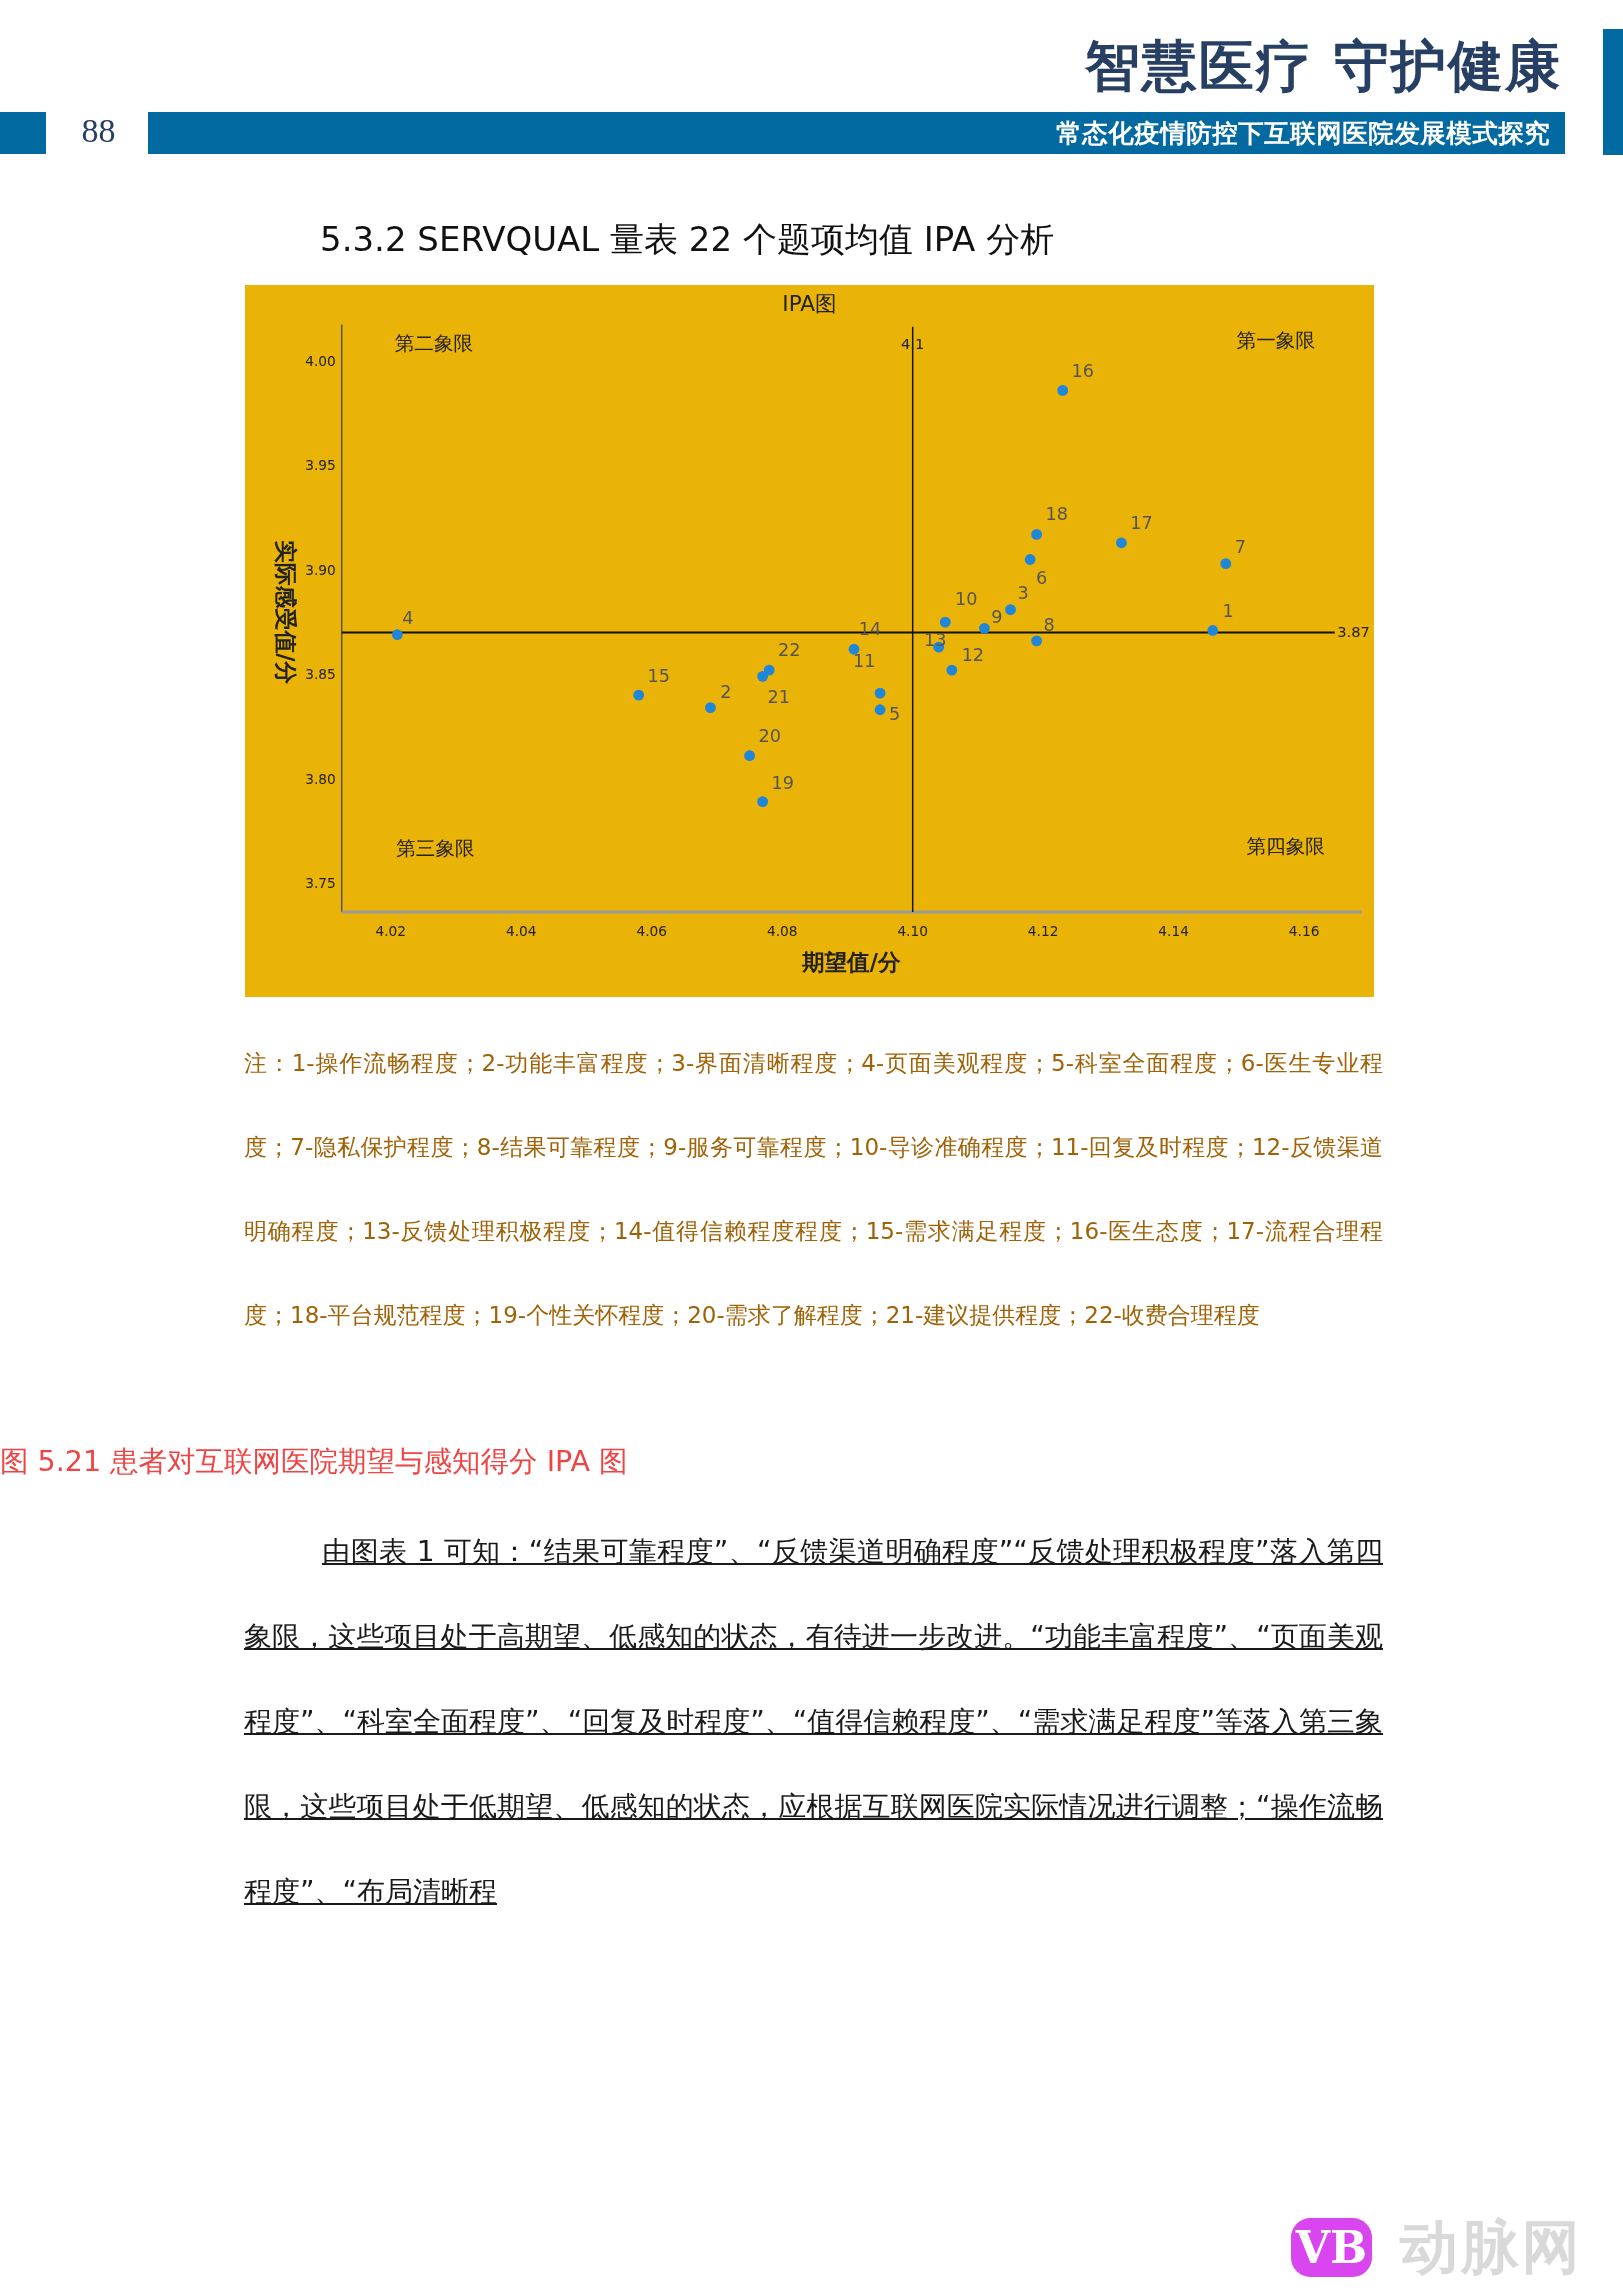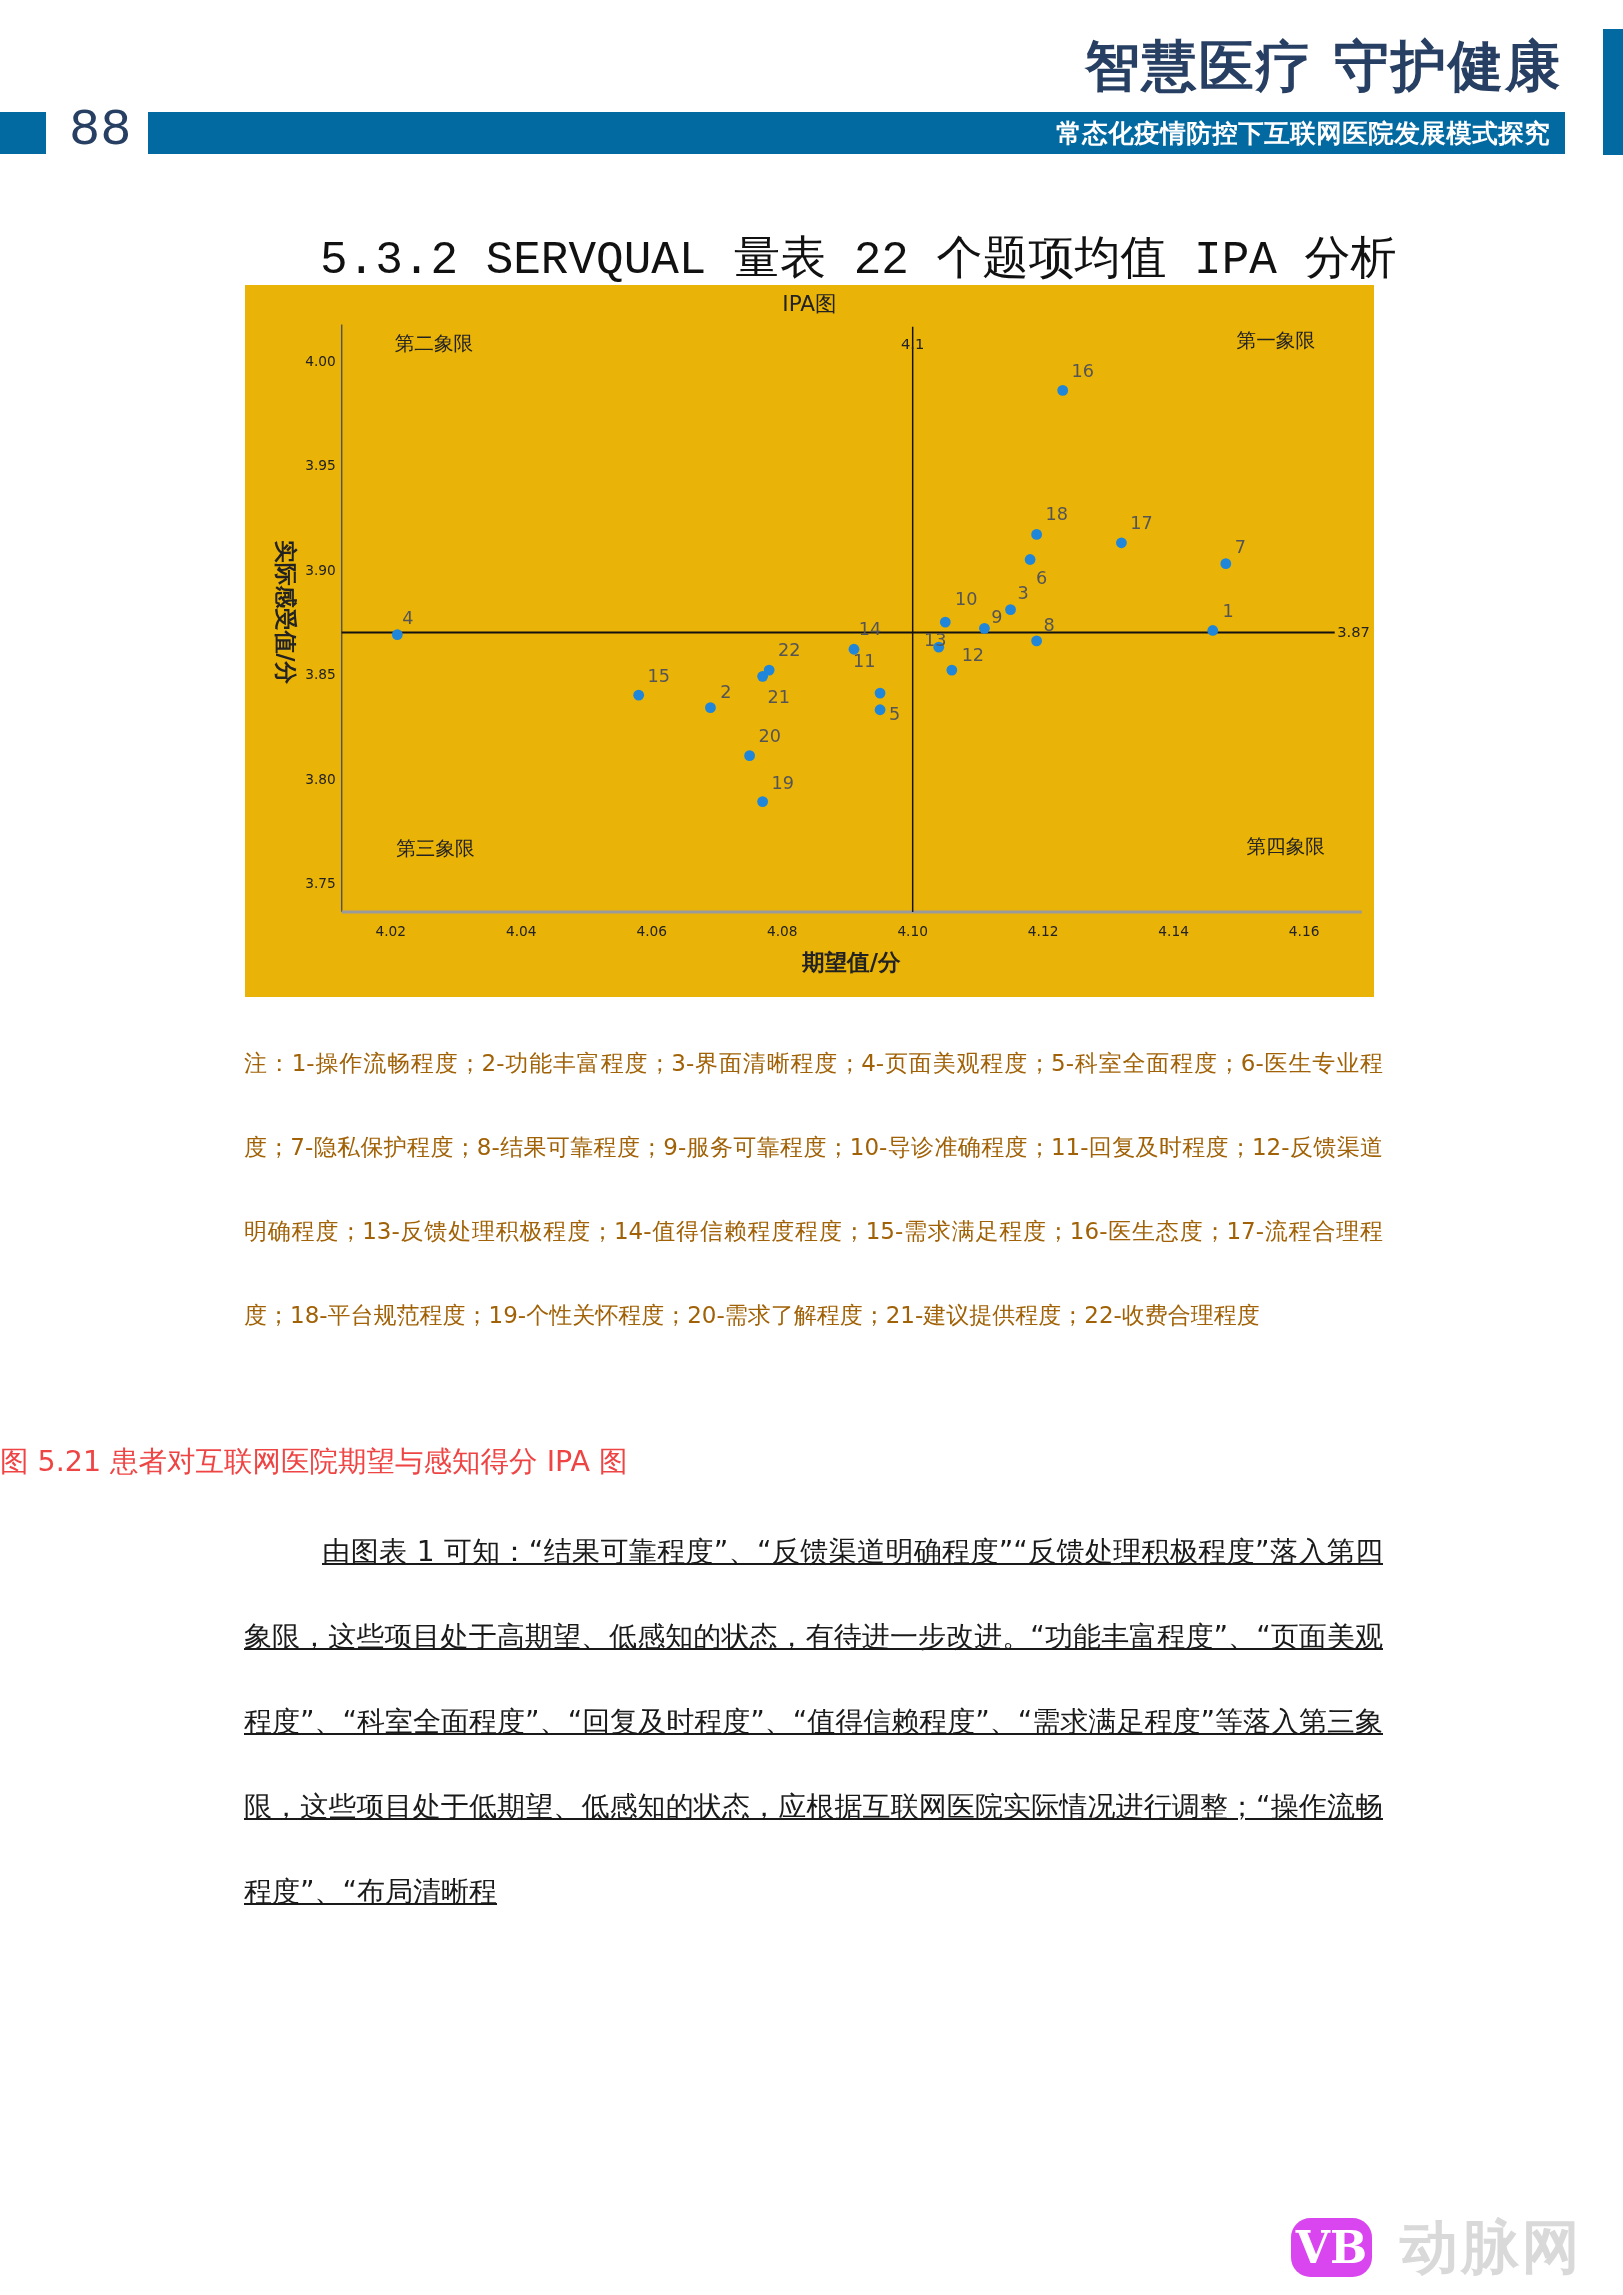--- a/index.html
+++ b/index.html
@@ -1,25 +1,25 @@
 <!DOCTYPE html>
 <html style="font-size:7.9px"><head>
 <meta charset="utf-8">
 <style>
   html,body{margin:0;padding:0;background:#ffffff;}
   body{width:1623px;height:2295px;position:relative;overflow:hidden;font-family:"DejaVu Sans","Liberation Sans",sans-serif;color:#111;}
   .abs{position:absolute;}
   .navy{background:#0369a1;}
   #hdr-left-block{left:0;top:112px;width:46px;height:42px;}
-  #hdr-page{left:69px;top:109px;width:59px;height:44px;font-family:Liberation Mono, monospace;font-size:52px;color:#273f62;line-height:44px;text-align:center;}
+  #hdr-page{left:69px;top:109px;width:59px;height:44px;font-family:Liberation Serif, serif;font-size:34px;color:#273f62;line-height:44px;text-align:center;}
   #hdr-bar{left:148px;top:112px;width:1417px;height:42px;}
   #hdr-subtitle{right:0;top:0;height:42px;line-height:42px;padding-right:14.7px;color:#fff;font-size:25.5px;font-weight:bold;letter-spacing:0.5px;}
   #hdr-right-bar{left:1603px;top:28.5px;width:20px;height:126px;}
   #hdr-title{right:61px;top:30px;font-size:55px;font-weight:bold;color:#273f62;letter-spacing:2px;font-family:"DejaVu Serif","Liberation Serif",serif;}
-  #section-title{left:320px;top:227px;font-size:46px;color:#111;font-family:Liberation Mono, monospace;}
+  #section-title{left:320px;top:217px;font-size:34px;color:#111;}
   #chart-wrap{left:245px;top:285px;width:1129px;height:712px;background:#eab308;}
   #notes{left:244px;top:1021px;width:1139px;font-size:23px;line-height:84px;color:#a16207;text-align:justify;}
   #caption{left:0;width:1473px;top:1443px;font-size:28.5px;color:#ef4444;}
   #body-text{left:244px;top:1509px;width:1139px;font-size:28px;line-height:85px;color:#1a1a1a;text-align:justify;text-decoration:underline;}
   #body-text .indent{display:inline-block;width:78px;}
   #watermark{left:1291px;top:2218px;width:314px;height:59px;}
   .wm-logo{position:absolute;left:0;top:0;width:81px;height:59px;border-radius:19.6px;background:#d946ef;color:#fff;font-size:44px;font-weight:bold;line-height:59px;text-align:center;font-family:"DejaVu Serif","Liberation Serif",serif;}
   .wm-text{position:absolute;left:93px;top:0;font-size:58px;line-height:59px;color:#d9d9d9;font-weight:bold;letter-spacing:2.9px;margin-left:16px;}
   svg text{font-family:"DejaVu Sans","Liberation Sans",sans-serif;}
 </style>

